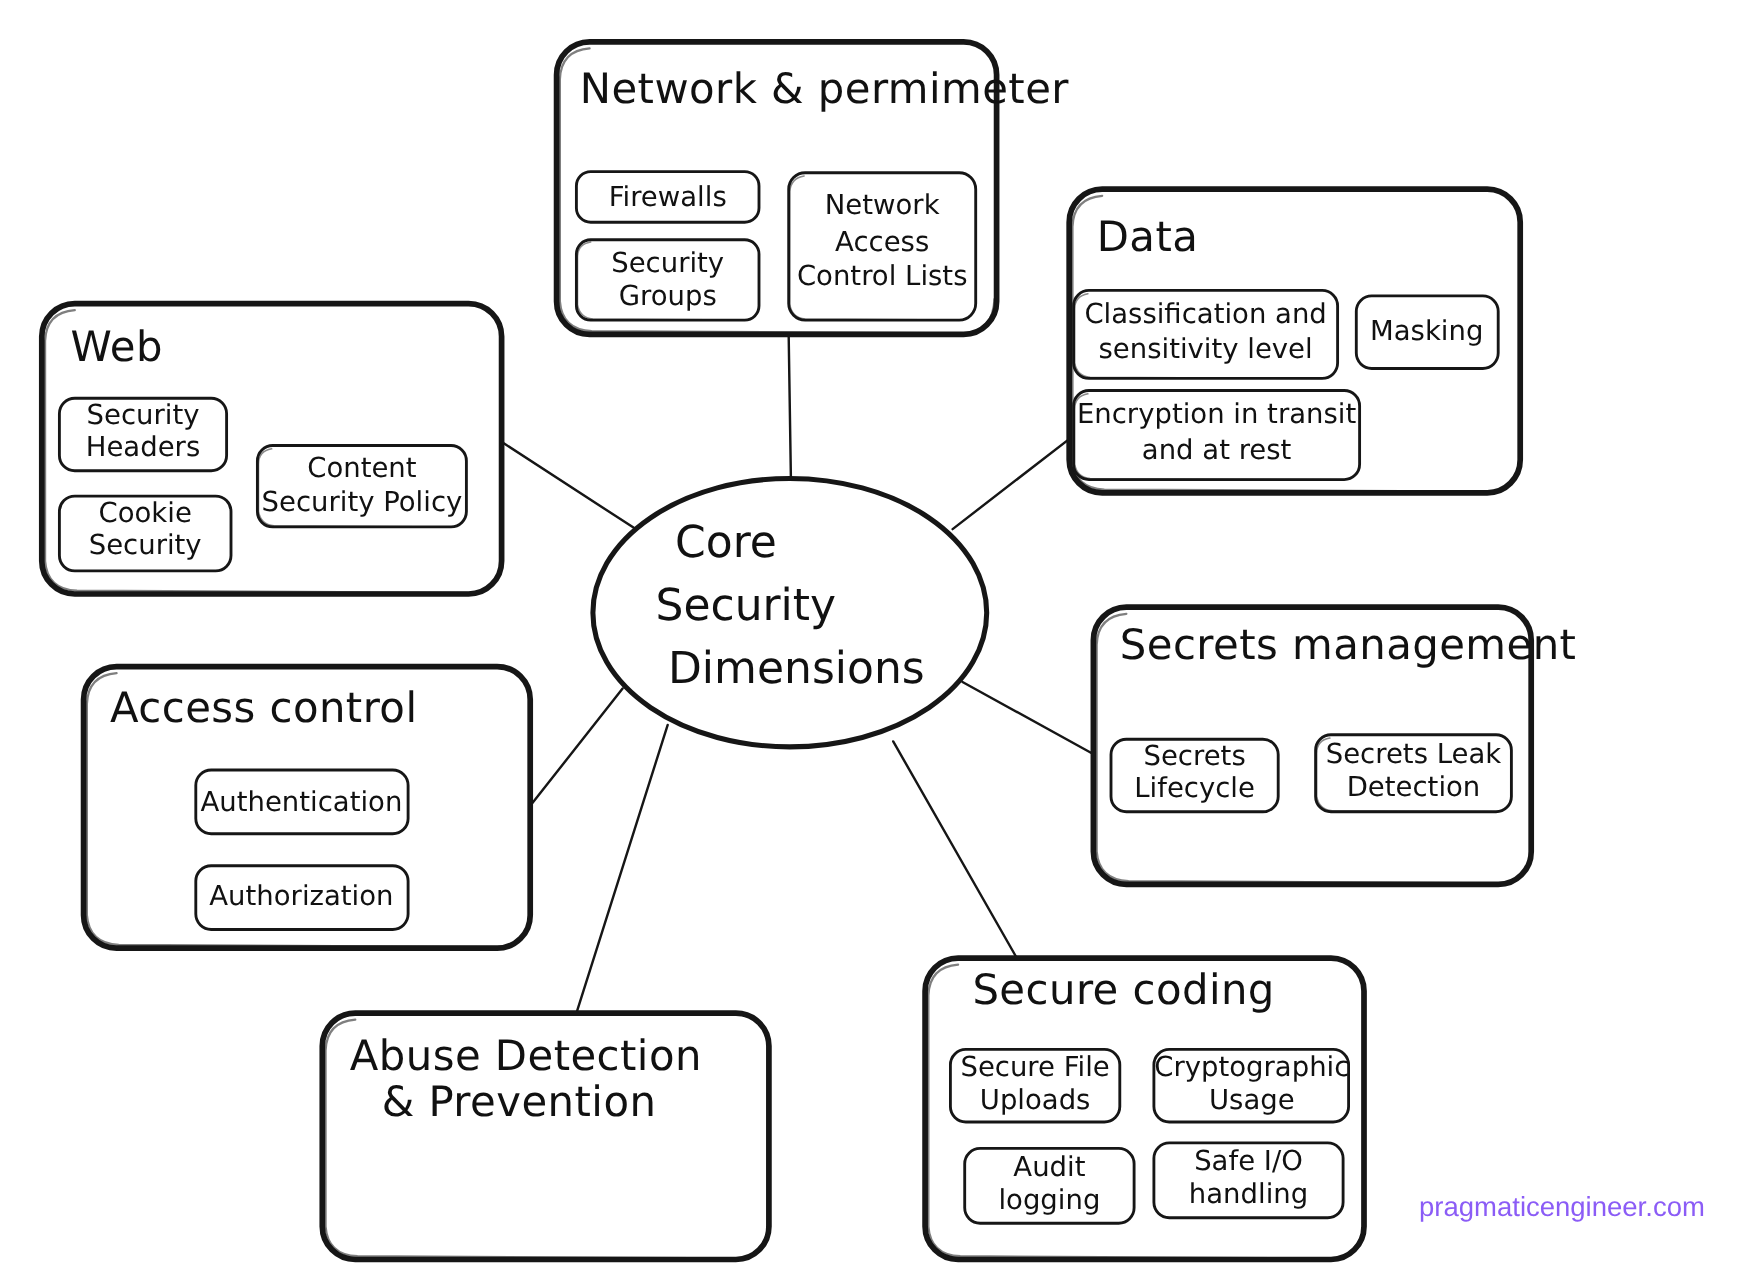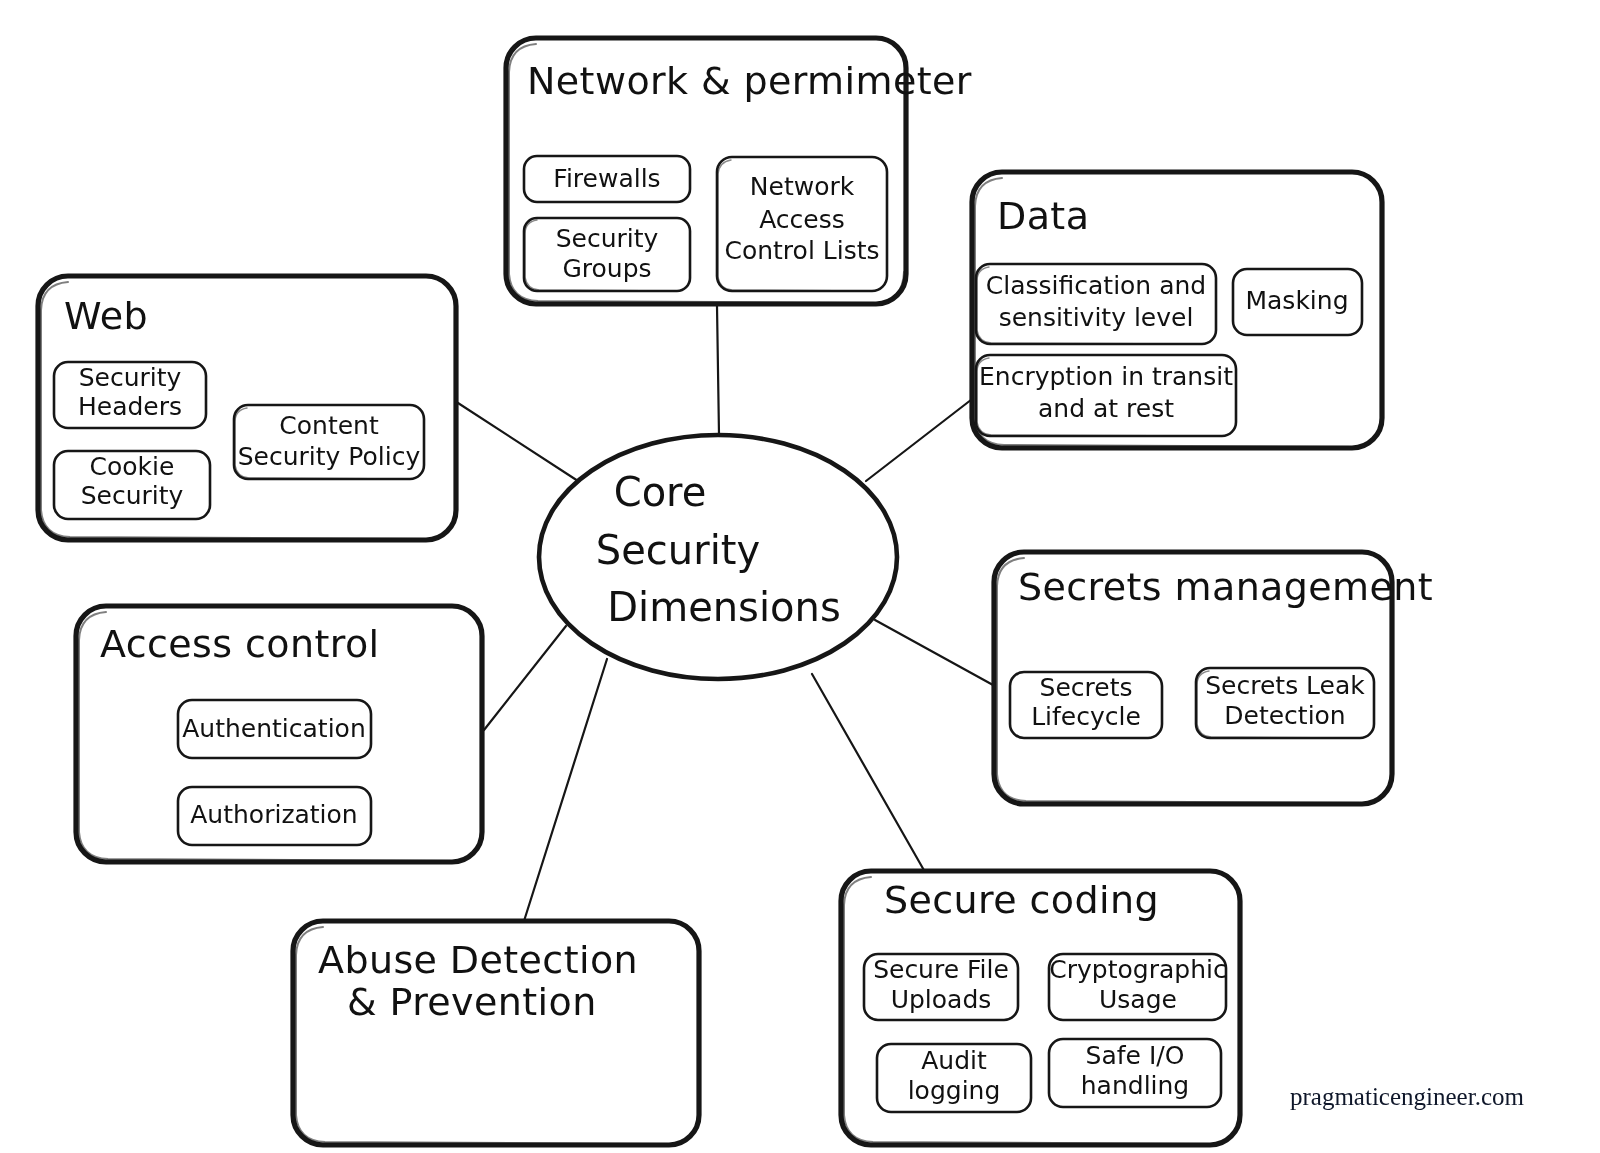--- a/index.html
+++ b/index.html
@@ -83,23 +83,23 @@
     font-size: 25px;
     font-weight: 400;
     text-anchor: middle;
   }
   .center-label {
     font-size: 40px;
     text-anchor: middle;
   }
   .watermark {
     position: absolute;
-    font-family: Liberation Serif, serif;
+    font-family: Liberation Sans, sans-serif;
     font-size: 25px;
-    color: #0f172a;
+    color: #8b5cf6;
     letter-spacing: 0px;
     white-space: nowrap;
   }
 </style>
 </head>
 <body>
 
 <div id="canvas">
 
   <svg class="diagram" viewBox="0 0 1600 1153" xmlns="http://www.w3.org/2000/svg">

